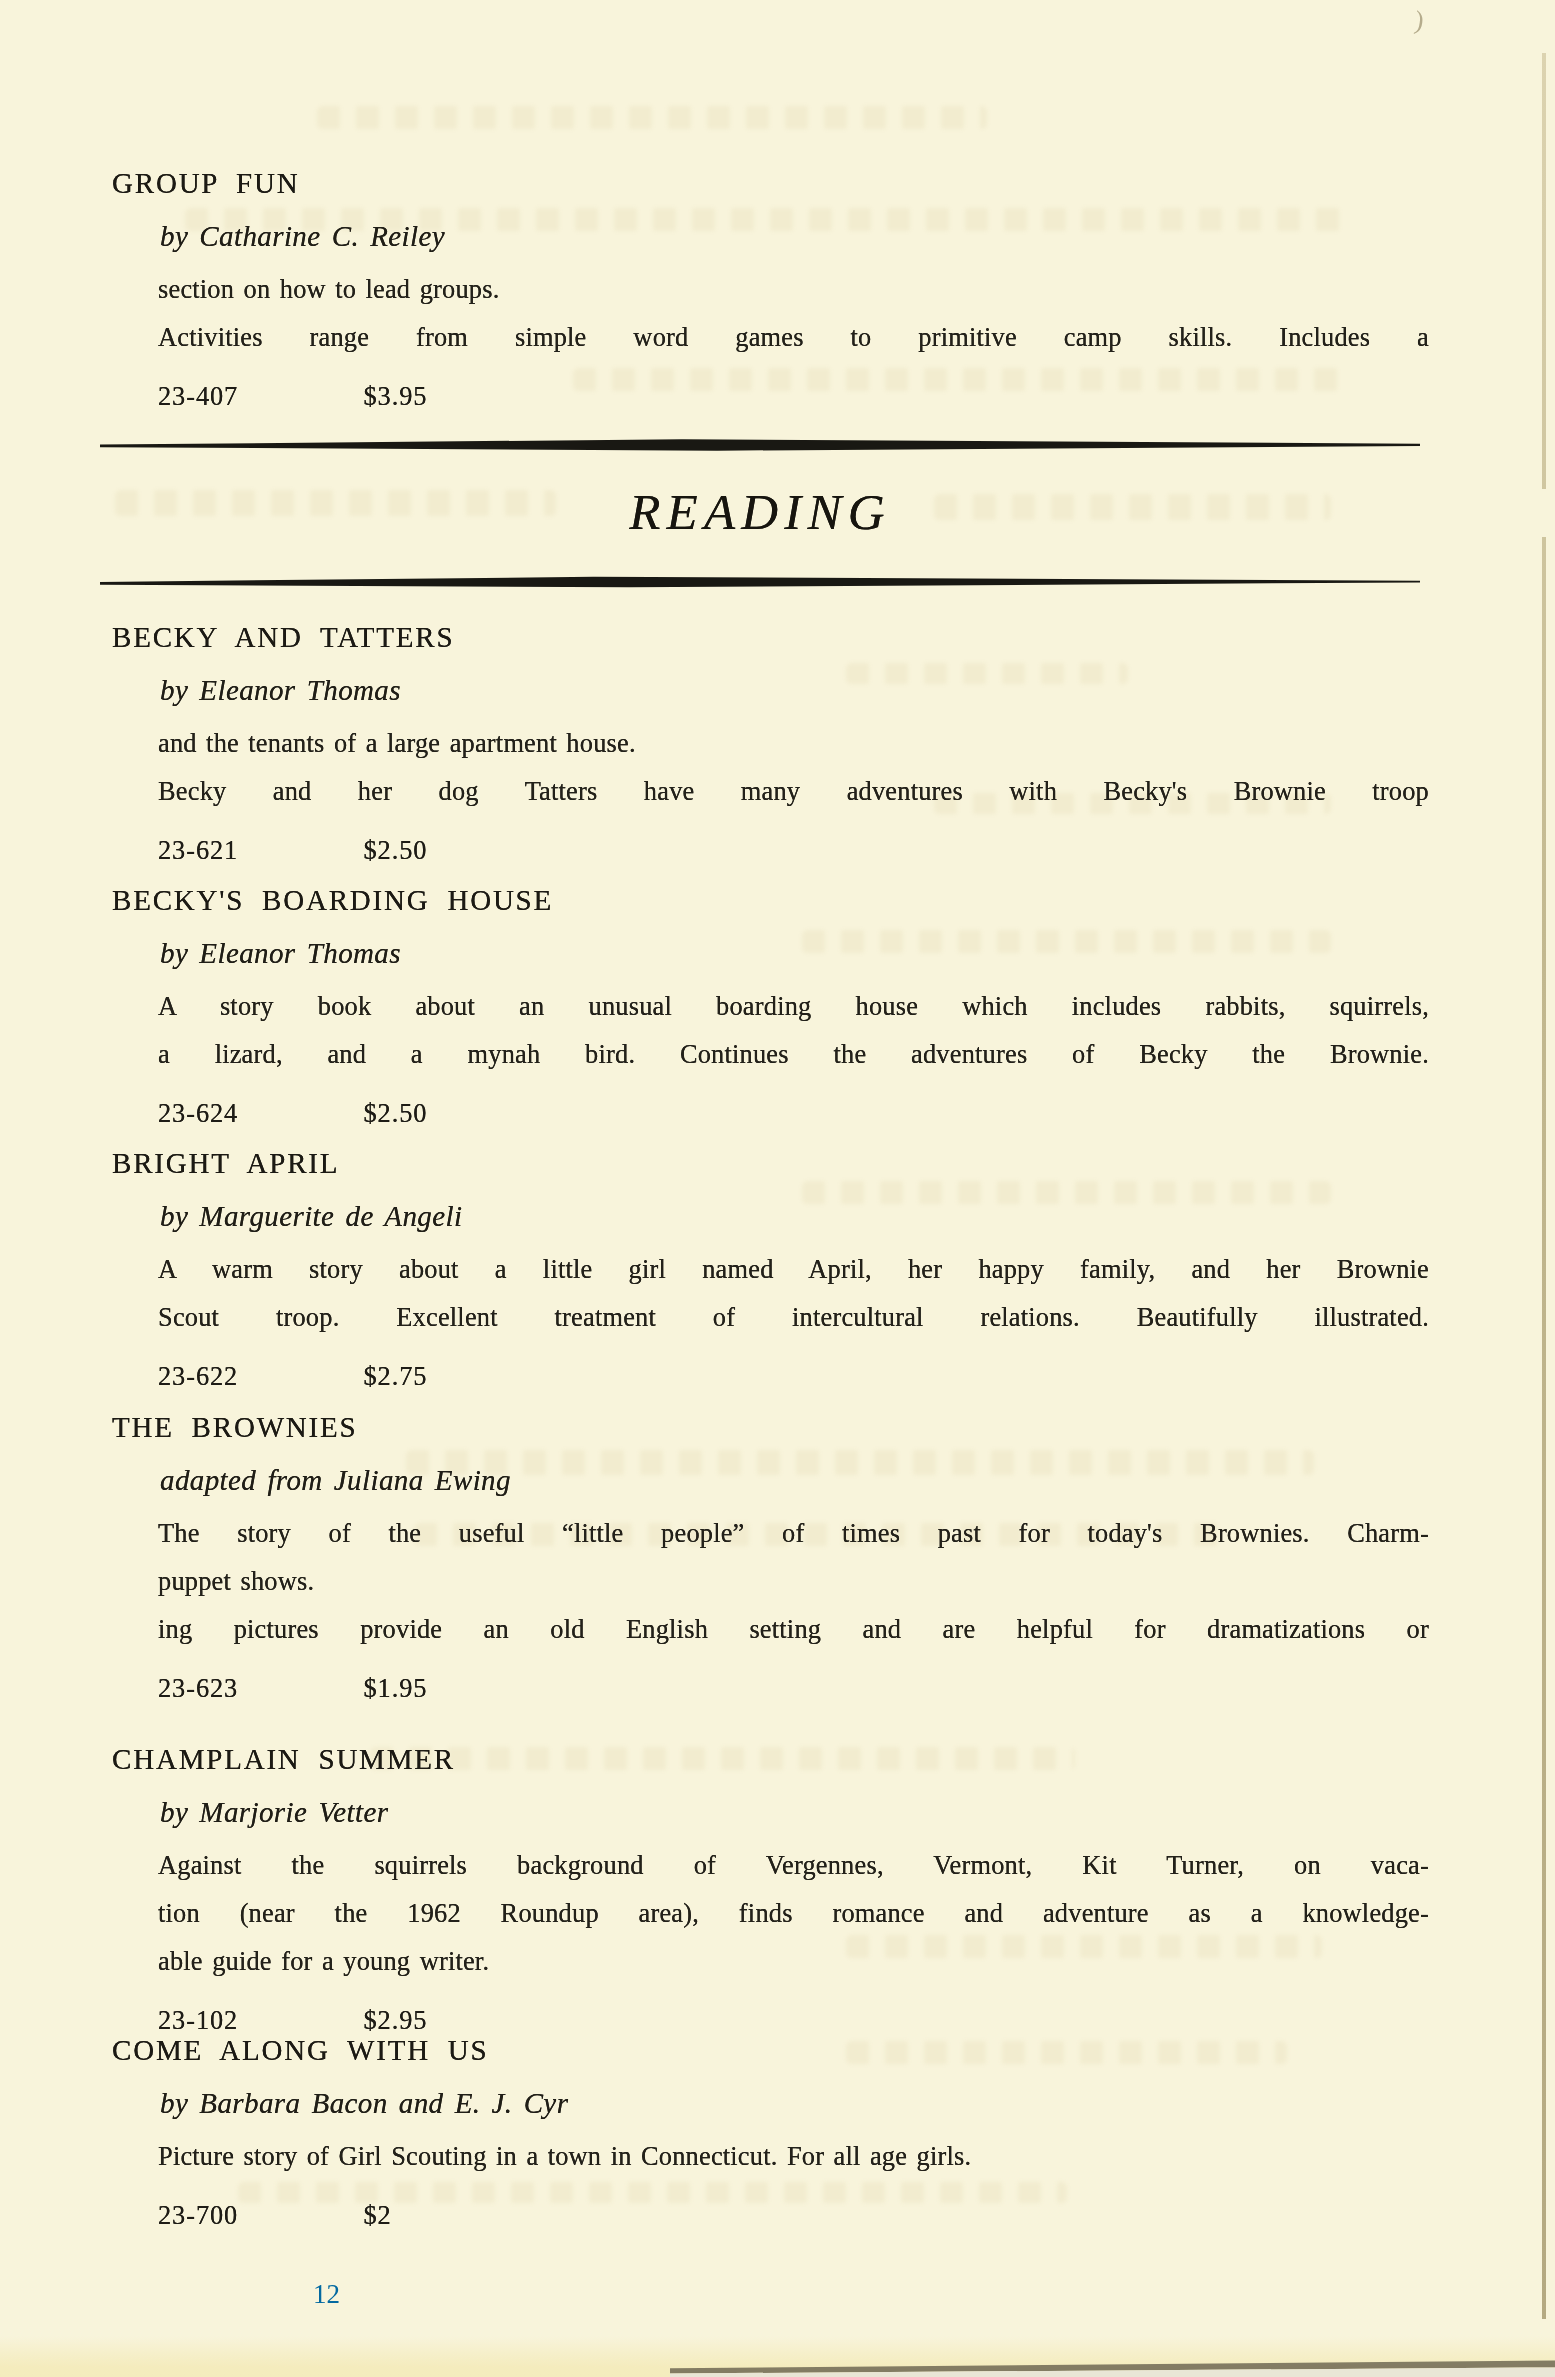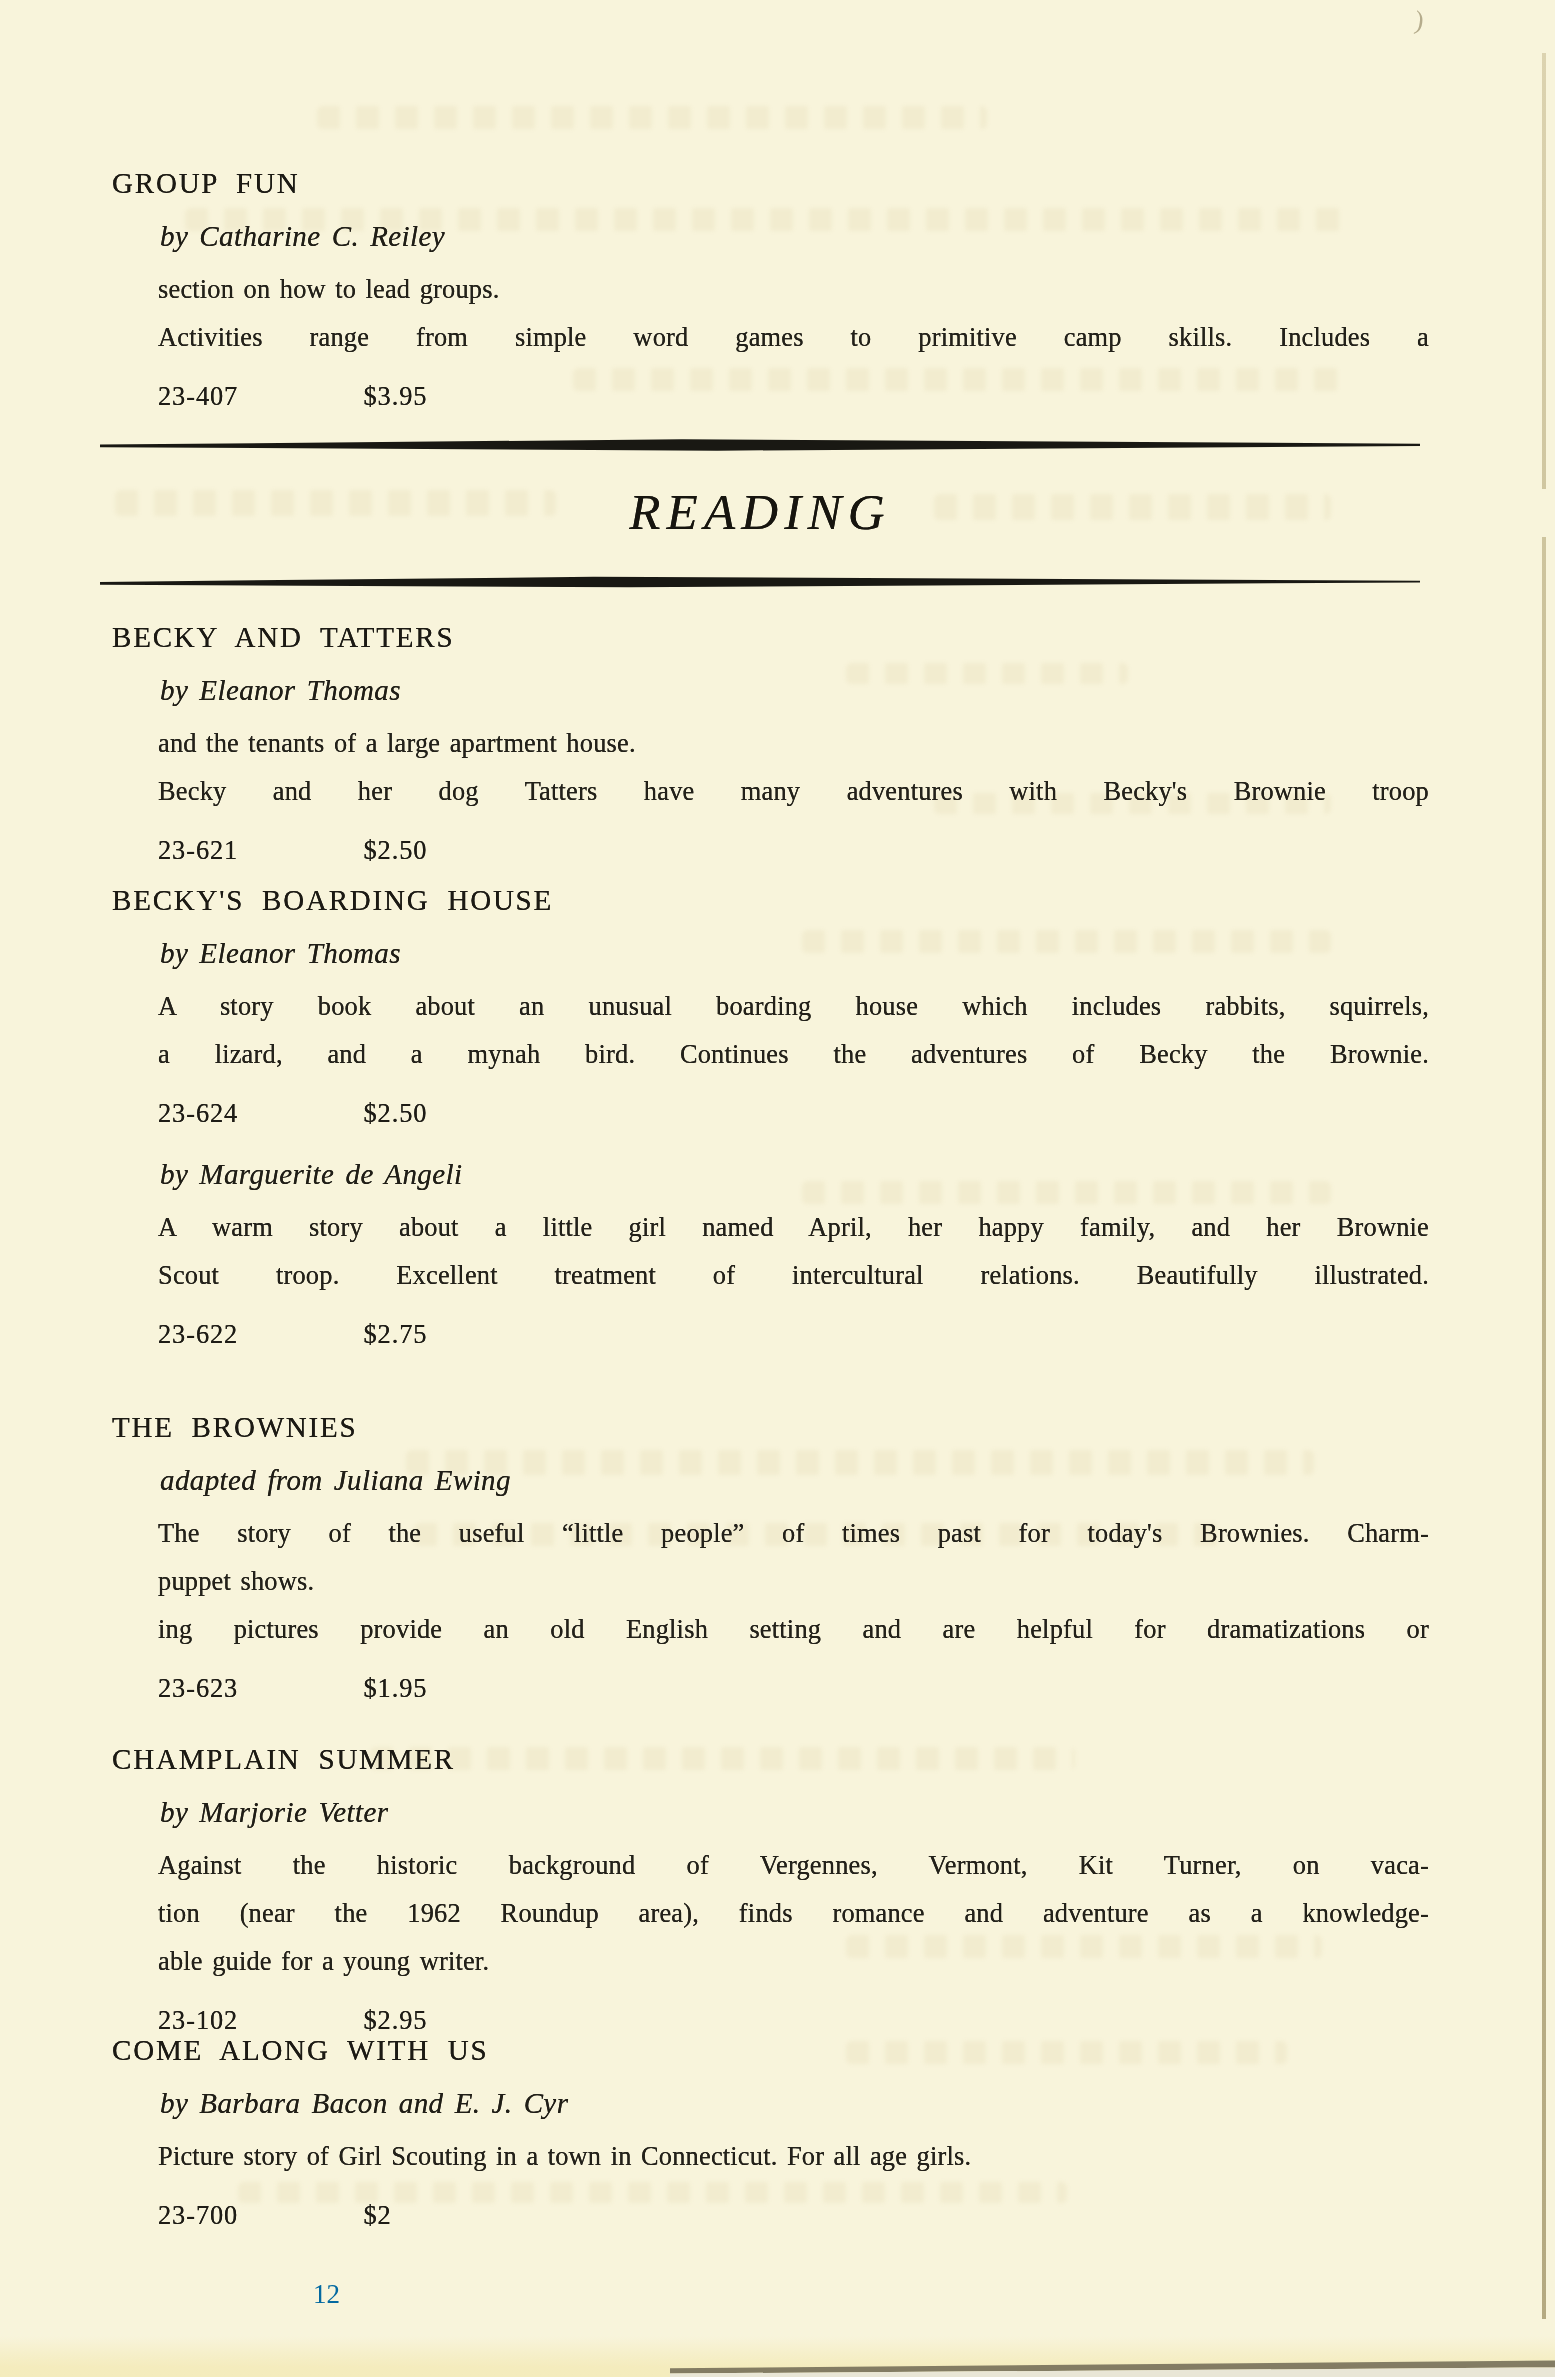--- a/index.html
+++ b/index.html
@@ -143,20 +143,21 @@
       <span class="dline j">A story book about an unusual boarding house which includes rabbits, squirrels,</span>
       <span class="dline j">a lizard, and a mynah bird. Continues the adventures of Becky the Brownie.</span>
     </p>
     <p class="entry-codeline">
       <span class="code">23-624</span>
       <span class="price">$2.50</span>
     </p>
   </section>
 
   <section class="entry" style="top:1142px;">
+    <h2 class="entry-title">BRIGHT APRIL</h2>
     <p class="entry-byline">by Marguerite de Angeli</p>
     <p class="entry-desc">
       <span class="dline j">A warm story about a little girl named April, her happy family, and her Brownie</span>
       <span class="dline j">Scout troop. Excellent treatment of intercultural relations. Beautifully illustrated.</span>
     </p>
     <p class="entry-codeline">
       <span class="code">23-622</span>
       <span class="price">$2.75</span>
     </p>
   </section>
@@ -172,21 +173,21 @@
     <p class="entry-codeline">
       <span class="code">23-623</span>
       <span class="price">$1.95</span>
     </p>
   </section>
 
   <section class="entry" style="top:1718px;margin-top:20px;">
     <h2 class="entry-title">CHAMPLAIN SUMMER</h2>
     <p class="entry-byline">by Marjorie Vetter</p>
     <p class="entry-desc">
-      <span class="dline j">Against the historic background of Vergennes, Vermont, Kit Turner, on vaca-</span>
+      <span class="dline j">Against the squirrels background of Vergennes, Vermont, Kit Turner, on vaca-</span>
       <span class="dline j">tion (near the 1962 Roundup area), finds romance and adventure as a knowledge-</span>
       <span class="dline">able guide for a young writer.</span>
     </p>
     <p class="entry-codeline">
       <span class="code">23-102</span>
       <span class="price">$2.95</span>
     </p>
   </section>
 
   <section class="entry" style="top:2029px;">

